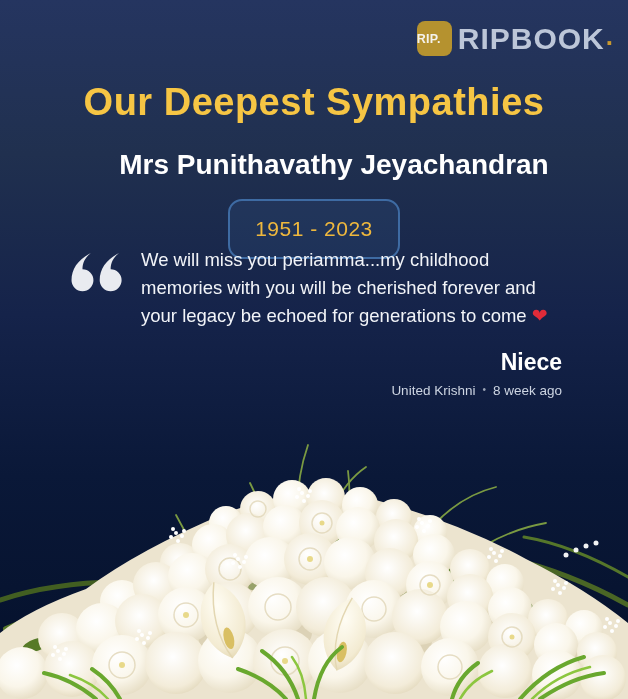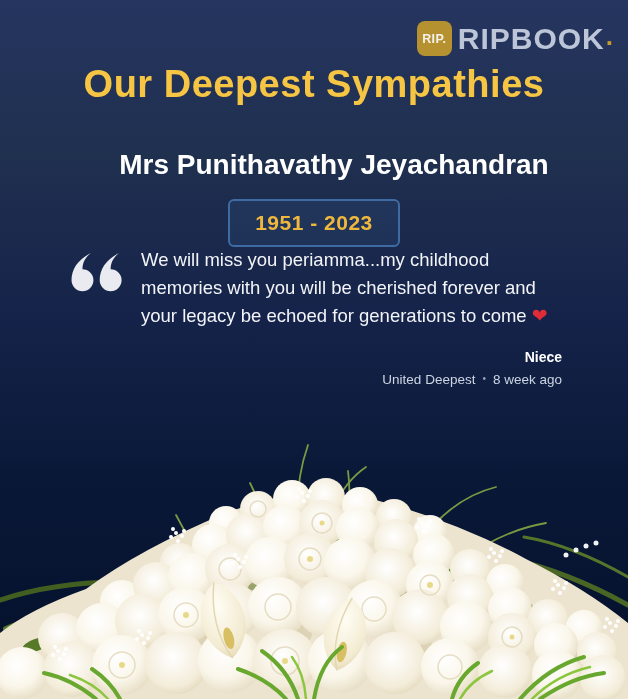--- a/index.html
+++ b/index.html
@@ -7,45 +7,45 @@
   .card {
     position:relative; width:628px; height:699px; overflow:hidden;
     margin:0 auto;
     background:linear-gradient(180deg,#253560 0%,#20304f 22%,#15234a 45%,#0a1838 68%,#04102a 100%);
     font-family:"Liberation Sans", sans-serif;
   }
   
   .brand { position:absolute; top:21px; right:15px; display:flex; align-items:center; gap:6px; }
   .badge {
     width:35px; height:35px; background:#b5922f; border-radius:8px;
-    display:flex; align-items:center; justify-content:center;
+    display:flex; align-items:center; 
     font-weight:bold; font-size:12.5px; color:#f4f2ec; letter-spacing:.3px;
   }
   .brandname { font-size:30px; font-weight:bold; color:#bcc6d8; letter-spacing:1px; }
   .branddot { font-size:26px; font-weight:bold; color:#c9992e; margin-left:-5px; position:relative; top:-2px; }
   
-  .title { position:absolute; top:63px; width:100%; text-align:center;
+  .title { position:absolute; top:81px; width:100%; text-align:center;
            color:#f6c544; font-size:38px; font-weight:bold; letter-spacing:.5px; }
   .deceased { position:absolute; top:149px; width:100%; text-align:center;
               color:#ffffff; font-size:28px; font-weight:bold;padding-left:40px; }
   .years-wrap { position:absolute; top:199px; width:100%; text-align:center; }
   .years {
     display:inline-block; border:2px solid #3e6ba3; background:rgba(62,107,163,.16);
-    border-radius:6px; padding:10px 25px; color:#efb83d; font-size:21px;
-    font-weight:bold; letter-spacing:.5px;
+    border-radius:14px; padding:16px 25px; color:#efb83d; font-size:21px;
+    font-weight:normal; letter-spacing:.5px;
   }
   
   .tribute { position:absolute; top:246px; left:66px; right:58px; display:flex; align-items:flex-start; }
   .quote-mark { flex:0 0 auto; margin-top:5px; }
   .message { margin-left:17px; color:#f2f4f8; font-size:18.5px; line-height:1.52; max-width:452px; }
   .heart { color:#e02b39; font-size:19px; }
   
   .attribution { position:absolute; top:349px; right:66px; text-align:right; }
   .author { font-size:18px; color:#e9edf4; margin-bottom:3px; }
-  .relation { font-size:14px; font-weight:bold; color:#ffffff; margin-bottom:7px; }
+  .relation { font-size:23px; font-weight:bold; color:#ffffff; margin-bottom:7px; }
   .meta { font-size:13.5px; color:#cdd5e2; }
   .sep { display:inline-block; margin:0 7px; color:#9aa3b5; font-size:10px; vertical-align:2px; }
   
   .flowers { position:absolute; bottom:0; left:0; display:block; }
 </style>
 </head>
 <body>
 
 <div class="card">
 
@@ -72,21 +72,21 @@
         <path transform="translate(27,0)" d="M23 2 C 11 8 4.5 17 4.5 28 a 10.5 10.5 0 1 0 10.5 -10.5 c 0 -6.5 2.8 -11.5 8 -15.5 z"></path>
       </g>
     </svg>
     <p class="message"><span>We will miss you periamma...my childhood memories with you will be cherished forever and your legacy be echoed for generations to come</span>
       <span class="heart">❤</span></p>
   </section>
 
   <div class="attribution">
     <div class="relation">Niece</div>
     <div class="meta">
-      <span>United Deepest</span><span class="sep">•</span><span>8 week ago</span>
+      <span>United Krishni</span><span class="sep">•</span><span>8 week ago</span>
     </div>
   </div>
 
   <svg class="flowers" width="628" height="262" viewBox="0 0 628 262" aria-hidden="true">
     <defs>
       <radialGradient id="pet1" cx="40%" cy="35%" r="75%">
         <stop offset="0%" stop-color="#ffffff"></stop>
           <stop offset="55%" stop-color="#faf6ea"></stop>
           <stop offset="100%" stop-color="#e2d8bc"></stop>
       </radialGradient>

